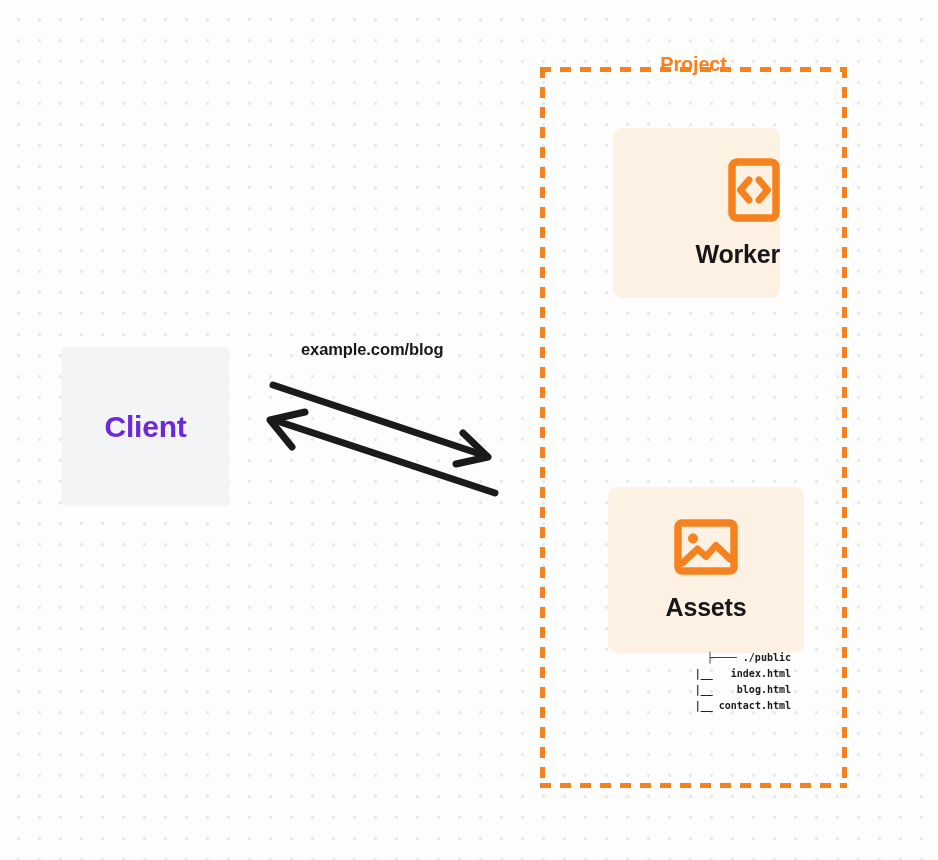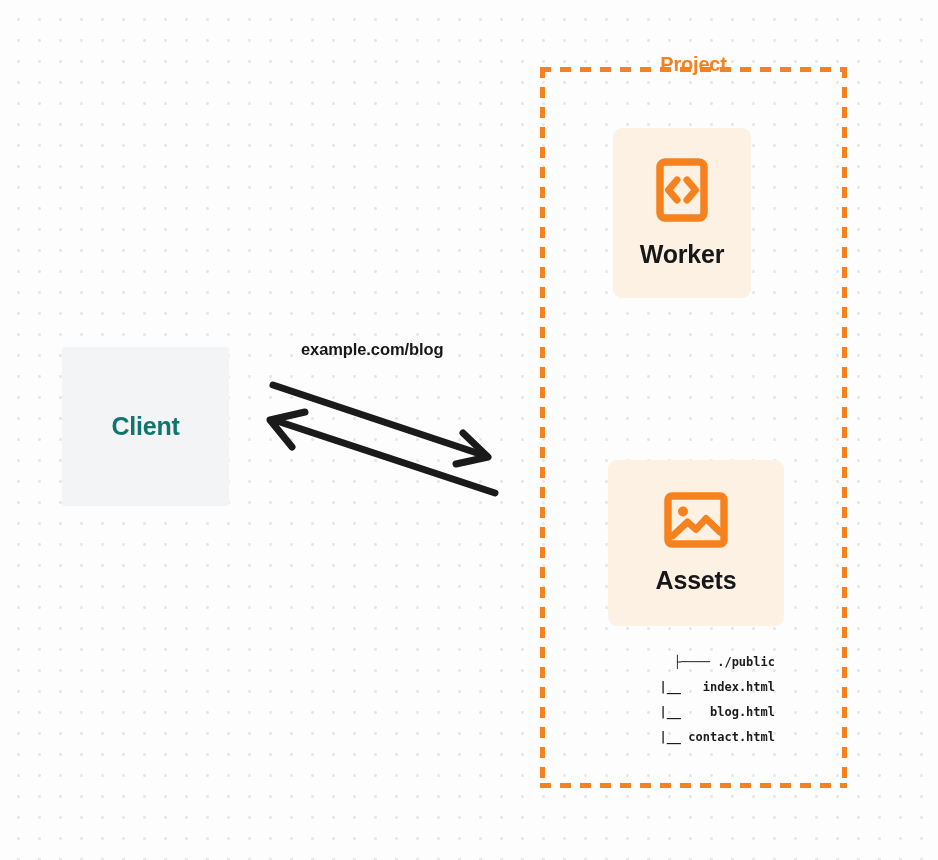--- a/index.html
+++ b/index.html
@@ -26,22 +26,22 @@
   
   #client-box {
     position:absolute;
     left:62px; top:347px;
     width:167px; height:159px;
     background:#f3f4f6;
     border-radius:3px;
     display:flex; align-items:center; justify-content:center;
   }
   #client-box .box-label {
-    font-size:25px; font-weight:700;
-    color:#0f766e; letter-spacing:-0.2px;
+    font-size:30px; font-weight:700;
+    color:#6d28d9; letter-spacing:-0.2px;
   }
 
   
   #project-container {
     position:absolute;
     left:540px; top:67px;
     width:307px; height:721px;
   }
   .dash-edge { position:absolute; }
   .dash-h {
@@ -74,38 +74,38 @@
 
   
   .service-card {
     position:absolute;
     background:#fdf1e3;
     border-radius:9px;
     display:flex; flex-direction:column;
     align-items:center; justify-content:center;
     gap:14px;
   }
-  #worker-card { left:73px; top:61px;  width:138px; height:170px; }
-  #assets-card { left:68px; top:393px; width:176px; height:166px;border-radius:9px; }
+  #worker-card { left:73px; top:61px;  width:167px; height:170px;align-items:flex-end; }
+  #assets-card { left:68px; top:420px; width:196px; height:166px;border-radius:9px; }
 
   .card-label {
     font-size:25px; font-weight:700;
     color:#17171a; letter-spacing:-0.2px;
   }
   .card-icon { display:block; }
 
   
   #assets-file-tree {
     position:absolute;
-    left:40px; top:583px;
+    left:56px; top:583px;
     width:195px;
     z-index:4;
     font-family:"DejaVu Sans Mono", monospace;
-    font-size:12px; font-weight:700;
-    line-height:25px;
+    font-size:10px; font-weight:700;
+    line-height:16px;
     color:#1c1c1e;
     text-align:right;
     white-space:pre;
   }
 
   
   #arrow-layer {
     position:absolute; left:0; top:0;
     width:938px; height:860px;
     pointer-events:none;

